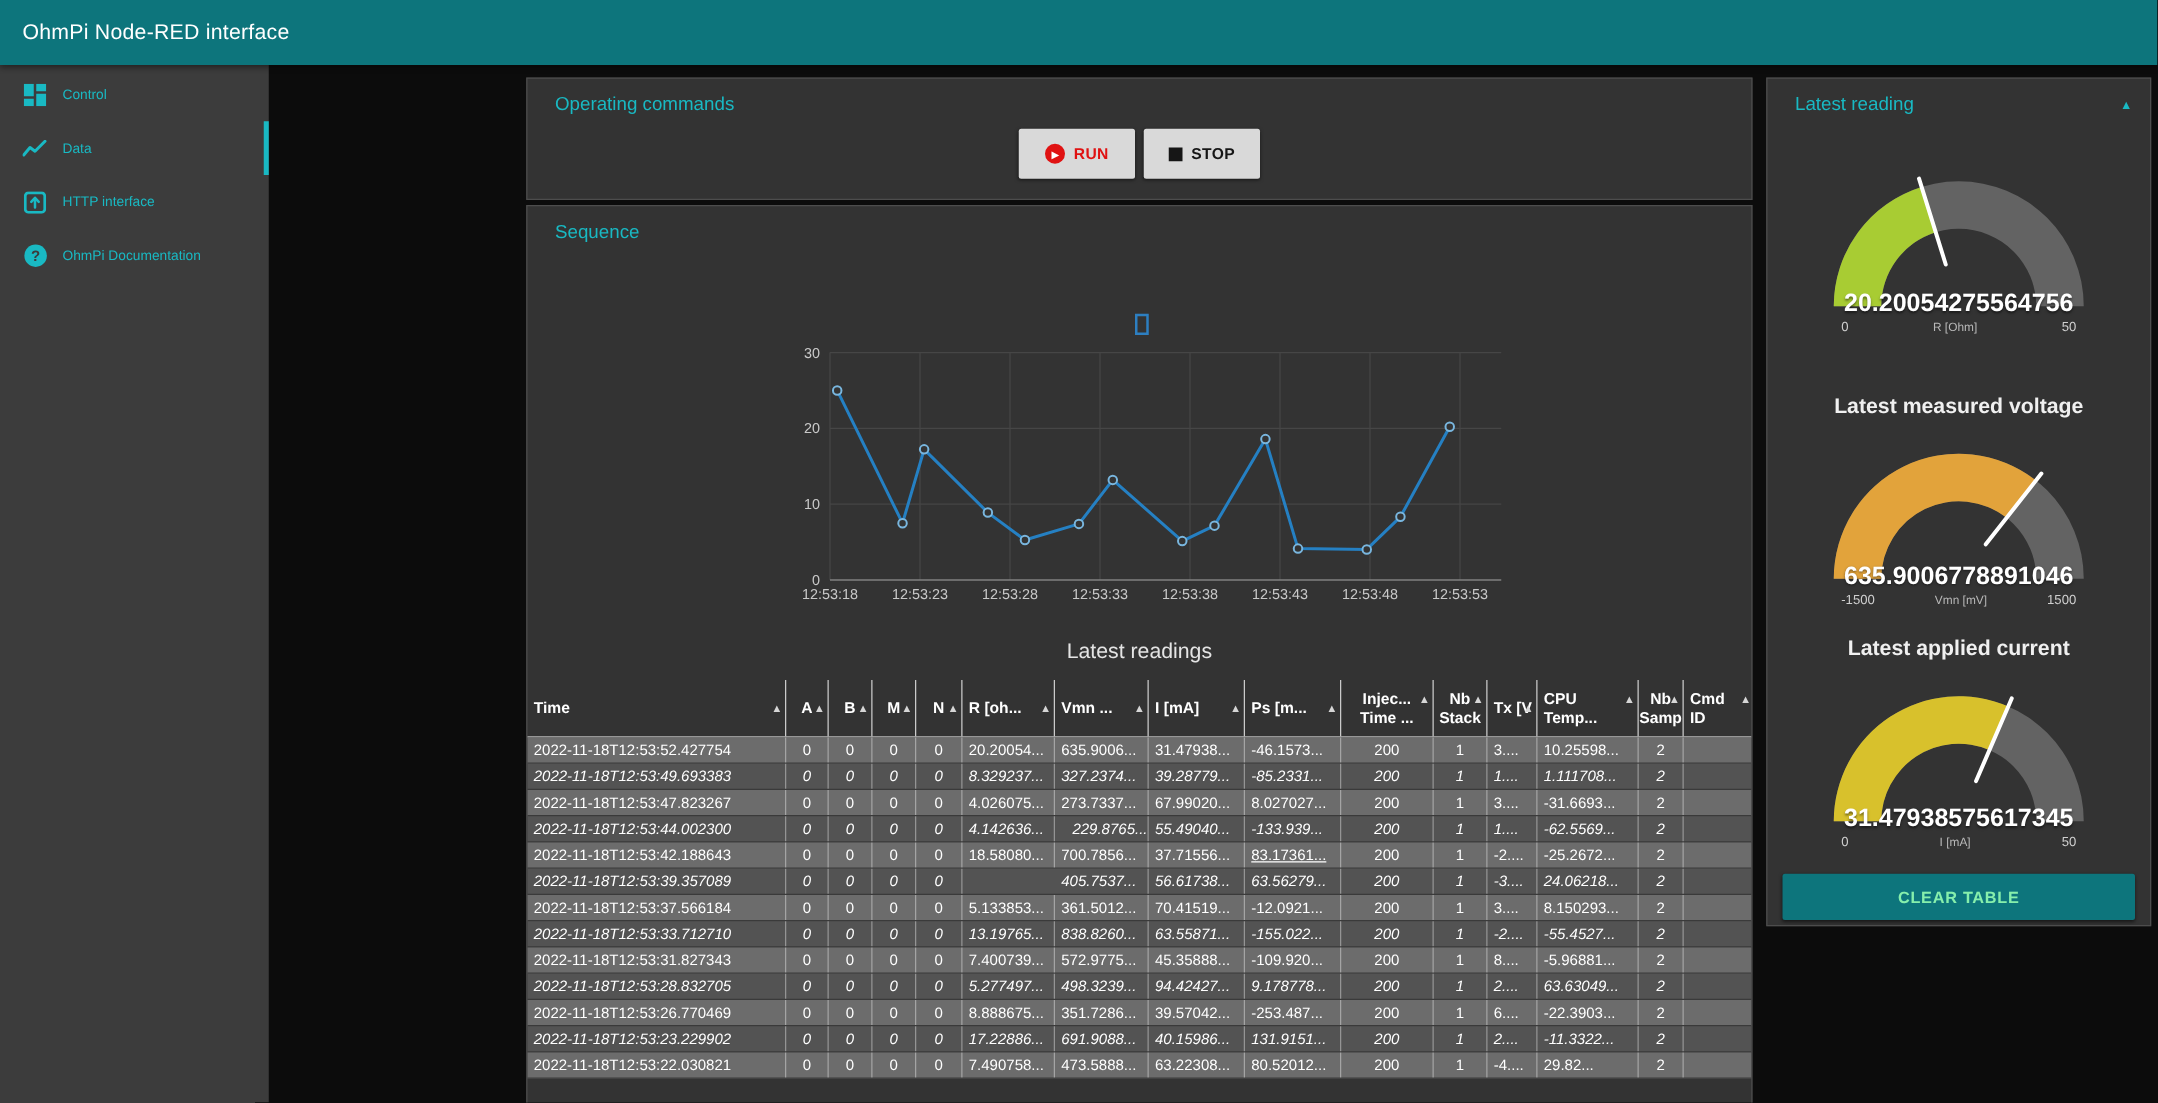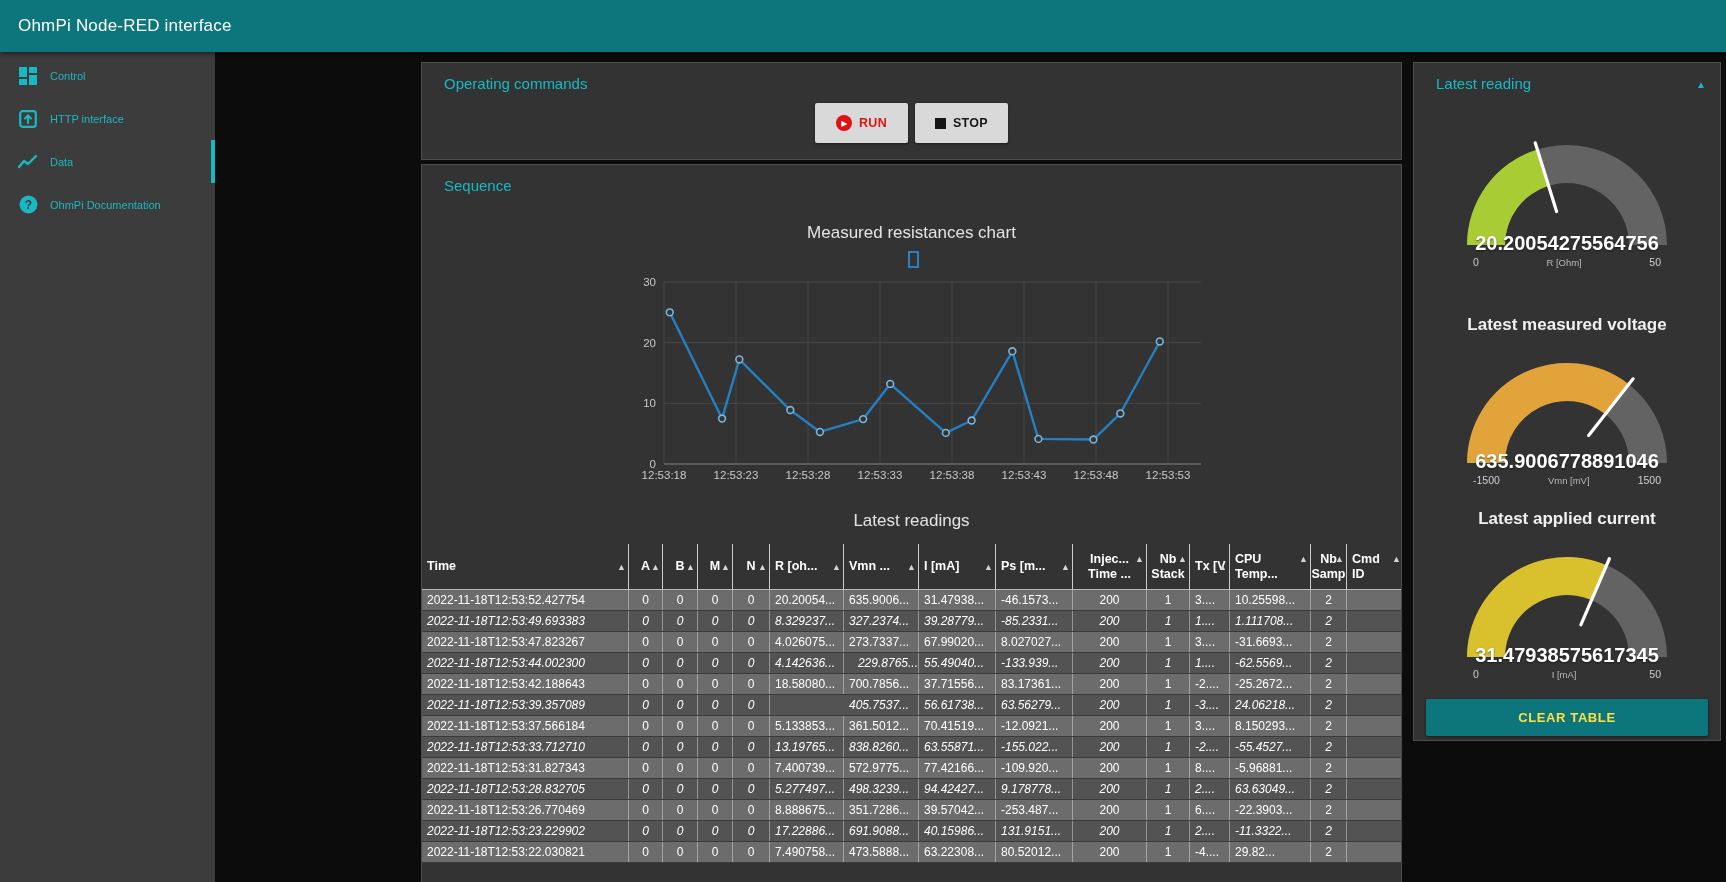--- a/index.html
+++ b/index.html
@@ -78,21 +78,21 @@
   .gauge-block { position:absolute; left:0; width:100%; }
   .g-title { text-align:center; color:#f0f0f0; font-size:17px; font-weight:600; height:24px; }
   .gauge-wrap { position:relative; width:240px; height:130px; margin:4px auto 0; }
   .gauge-value { position:absolute; left:0; bottom:0; width:100%; text-align:center;
     color:#fff; font-size:20px; font-weight:bold; text-shadow:0 1px 2px rgba(0,0,0,.5); }
   .gauge-labels { width:188px; margin:1px auto 0; display:flex; justify-content:space-between;
     align-items:baseline; }
   .gauge-labels .mm { font-size:10.5px; color:#cfcfcf; }
   .gauge-labels .unit { font-size:9.5px; color:#b9b9b9; }
   .clear-btn { position:absolute; left:12px; top:636px; width:282px; height:37px;
-    background:var(--header-bg,#0d757c); color:#fde047; border:none; border-radius:2px;
+    background:var(--header-bg,#0d757c); color:#86efac; border:none; border-radius:2px;
     font-family:inherit; font-size:13px; font-weight:bold; letter-spacing:.6px;
     box-shadow:0 1px 3px rgba(0,0,0,.55); cursor:pointer; }
 </style>
 <title>OhmPi Node-RED interface</title></head>
 <body>
 
 <div class="header">
   <div class="header-title">OhmPi Node-RED interface</div>
 </div>
 
@@ -101,36 +101,36 @@
       <span class="s-icon">
         <svg width="18" height="18" viewBox="0 0 18 18">
           <rect x="0" y="0" width="8" height="10" fill="#19b9c3"></rect>
           <rect x="10" y="0" width="8" height="6" fill="#19b9c3"></rect>
           <rect x="0" y="12" width="8" height="6" fill="#19b9c3"></rect>
           <rect x="10" y="8" width="8" height="10" fill="#19b9c3"></rect>
         </svg>
       </span>
       <span class="s-label">Control</span>
     </div>
+    <div class="side-item active">
+      <span class="s-icon">
+        <svg width="20" height="14" viewBox="0 0 20 14">
+          <polyline points="1,12 6,6 10,9 18,1" fill="none" stroke="#19b9c3" stroke-width="2.4" stroke-linecap="round" stroke-linejoin="round"></polyline>
+        </svg>
+      </span>
+      <span class="s-label">Data</span>
+    </div>
     <div class="side-item">
       <span class="s-icon">
         <svg width="18" height="18" viewBox="0 0 18 18">
           <rect x="1.2" y="1.2" width="15.6" height="15.6" rx="2.5" fill="none" stroke="#19b9c3" stroke-width="2.2"></rect>
           <path d="M9 13 V6 M6 8.5 L9 5.2 L12 8.5" fill="none" stroke="#19b9c3" stroke-width="2" stroke-linecap="round" stroke-linejoin="round"></path>
         </svg>
       </span>
       <span class="s-label">HTTP interface</span>
-    </div>
-    <div class="side-item active">
-      <span class="s-icon">
-        <svg width="20" height="14" viewBox="0 0 20 14">
-          <polyline points="1,12 6,6 10,9 18,1" fill="none" stroke="#19b9c3" stroke-width="2.4" stroke-linecap="round" stroke-linejoin="round"></polyline>
-        </svg>
-      </span>
-      <span class="s-label">Data</span>
     </div>
     <div class="side-item">
       <span class="s-icon">
         <svg width="19" height="19" viewBox="0 0 19 19">
           <circle cx="9.5" cy="9.5" r="9" fill="#19b9c3"></circle>
           <text x="9.5" y="13.6" text-anchor="middle" font-size="12" font-weight="bold" fill="#3c3c3c" font-family="Liberation Sans, sans-serif">?</text>
         </svg>
       </span>
       <span class="s-label">OhmPi Documentation</span>
     </div>
@@ -145,21 +145,20 @@
     </button>
     <button class="cmd-btn" id="stop-btn">
       <span class="stop-square"></span>
       <span>STOP</span>
     </button>
   </div>
 </div>
 
 <div class="panel" id="seq-panel">
   <div class="panel-title">Sequence</div>
-  <div class="chart-title">Measured resistances chart</div>
   <div class="legend-box"></div>
   <svg id="chart-svg" width="640" height="230" viewBox="0 0 640 230">
       <line x1="62" y1="27" x2="62" y2="209" stroke="#464646" stroke-width="1"></line>
       <text x="62" y="224" text-anchor="middle" font-size="11.5" fill="#c9c9c9" font-family="Liberation Sans, sans-serif">12:53:18</text>
       <line x1="134" y1="27" x2="134" y2="209" stroke="#464646" stroke-width="1"></line>
       <text x="134" y="224" text-anchor="middle" font-size="11.5" fill="#c9c9c9" font-family="Liberation Sans, sans-serif">12:53:23</text>
       <line x1="206" y1="27" x2="206" y2="209" stroke="#464646" stroke-width="1"></line>
       <text x="206" y="224" text-anchor="middle" font-size="11.5" fill="#c9c9c9" font-family="Liberation Sans, sans-serif">12:53:28</text>
       <line x1="278" y1="27" x2="278" y2="209" stroke="#464646" stroke-width="1"></line>
       <text x="278" y="224" text-anchor="middle" font-size="11.5" fill="#c9c9c9" font-family="Liberation Sans, sans-serif">12:53:33</text>
@@ -334,21 +333,21 @@
       </div>
       <div class="t-row odd">
         <div class="t-cell" style="width: 207px; flex: 0 0 207px;">2022-11-18T12:53:42.188643</div>
         <div class="t-cell center" style="width: 34px; flex: 0 0 34px;">0</div>
         <div class="t-cell center" style="width: 35px; flex: 0 0 35px;">0</div>
         <div class="t-cell center" style="width: 35px; flex: 0 0 35px;">0</div>
         <div class="t-cell center" style="width: 37px; flex: 0 0 37px;">0</div>
         <div class="t-cell" style="width: 74px; flex: 0 0 74px;">18.58080...</div>
         <div class="t-cell" style="width: 75px; flex: 0 0 75px;">700.7856...</div>
         <div class="t-cell" style="width: 77px; flex: 0 0 77px;">37.71556...</div>
-        <div class="t-cell" style="width: 77px; flex: 0 0 77px;">83.17361...</div>
+        <div class="t-cell" style="width: 77px; flex: 0 0 77px; text-decoration: underline;">83.17361...</div>
         <div class="t-cell center" style="width: 74px; flex: 0 0 74px;">200</div>
         <div class="t-cell center" style="width: 43px; flex: 0 0 43px;">1</div>
         <div class="t-cell" style="width: 40px; flex: 0 0 40px;">-2....</div>
         <div class="t-cell" style="width: 81px; flex: 0 0 81px;">-25.2672...</div>
         <div class="t-cell center" style="width: 36px; flex: 0 0 36px;">2</div>
         <div class="t-cell" style="width: 56px; flex: 0 0 56px;"></div>
       </div>
       <div class="t-row even">
         <div class="t-cell" style="width: 207px; flex: 0 0 207px;">2022-11-18T12:53:39.357089</div>
         <div class="t-cell center" style="width: 34px; flex: 0 0 34px;">0</div>
@@ -401,21 +400,21 @@
         <div class="t-cell" style="width: 56px; flex: 0 0 56px;"></div>
       </div>
       <div class="t-row odd">
         <div class="t-cell" style="width: 207px; flex: 0 0 207px;">2022-11-18T12:53:31.827343</div>
         <div class="t-cell center" style="width: 34px; flex: 0 0 34px;">0</div>
         <div class="t-cell center" style="width: 35px; flex: 0 0 35px;">0</div>
         <div class="t-cell center" style="width: 35px; flex: 0 0 35px;">0</div>
         <div class="t-cell center" style="width: 37px; flex: 0 0 37px;">0</div>
         <div class="t-cell" style="width: 74px; flex: 0 0 74px;">7.400739...</div>
         <div class="t-cell" style="width: 75px; flex: 0 0 75px;">572.9775...</div>
-        <div class="t-cell" style="width: 77px; flex: 0 0 77px;">77.42166...</div>
+        <div class="t-cell" style="width: 77px; flex: 0 0 77px;">45.35888...</div>
         <div class="t-cell" style="width: 77px; flex: 0 0 77px;">-109.920...</div>
         <div class="t-cell center" style="width: 74px; flex: 0 0 74px;">200</div>
         <div class="t-cell center" style="width: 43px; flex: 0 0 43px;">1</div>
         <div class="t-cell" style="width: 40px; flex: 0 0 40px;">8....</div>
         <div class="t-cell" style="width: 81px; flex: 0 0 81px;">-5.96881...</div>
         <div class="t-cell center" style="width: 36px; flex: 0 0 36px;">2</div>
         <div class="t-cell" style="width: 56px; flex: 0 0 56px;"></div>
       </div>
       <div class="t-row even">
         <div class="t-cell" style="width: 207px; flex: 0 0 207px;">2022-11-18T12:53:28.832705</div>

